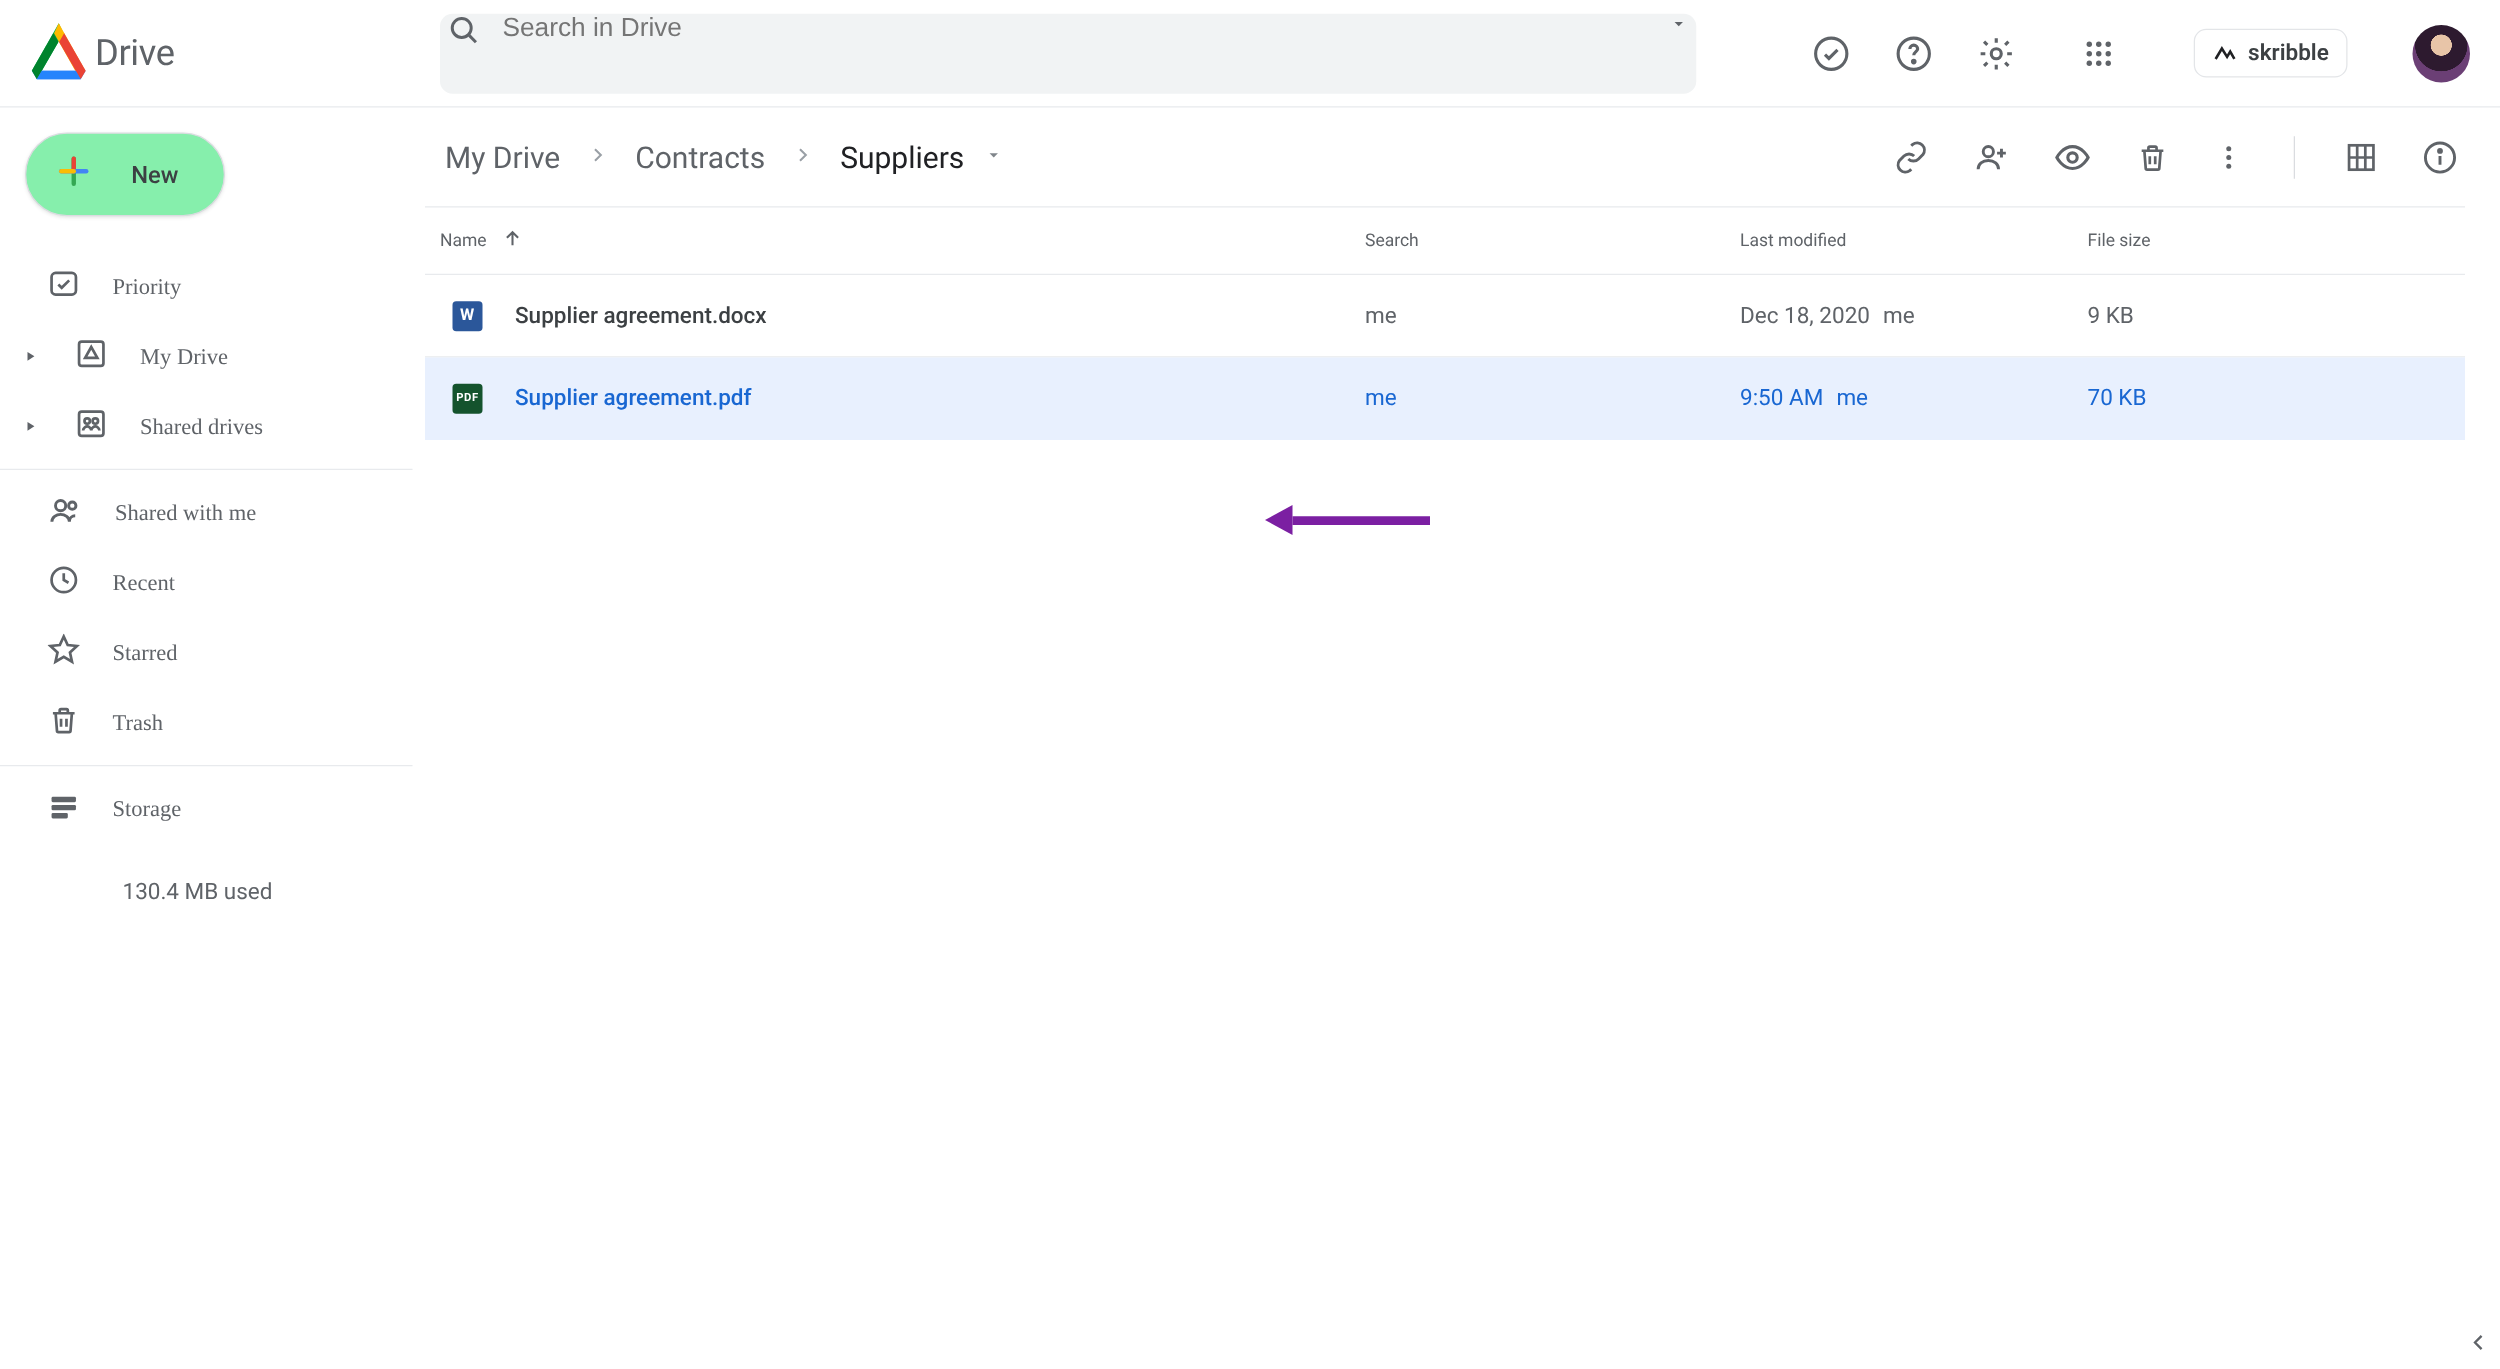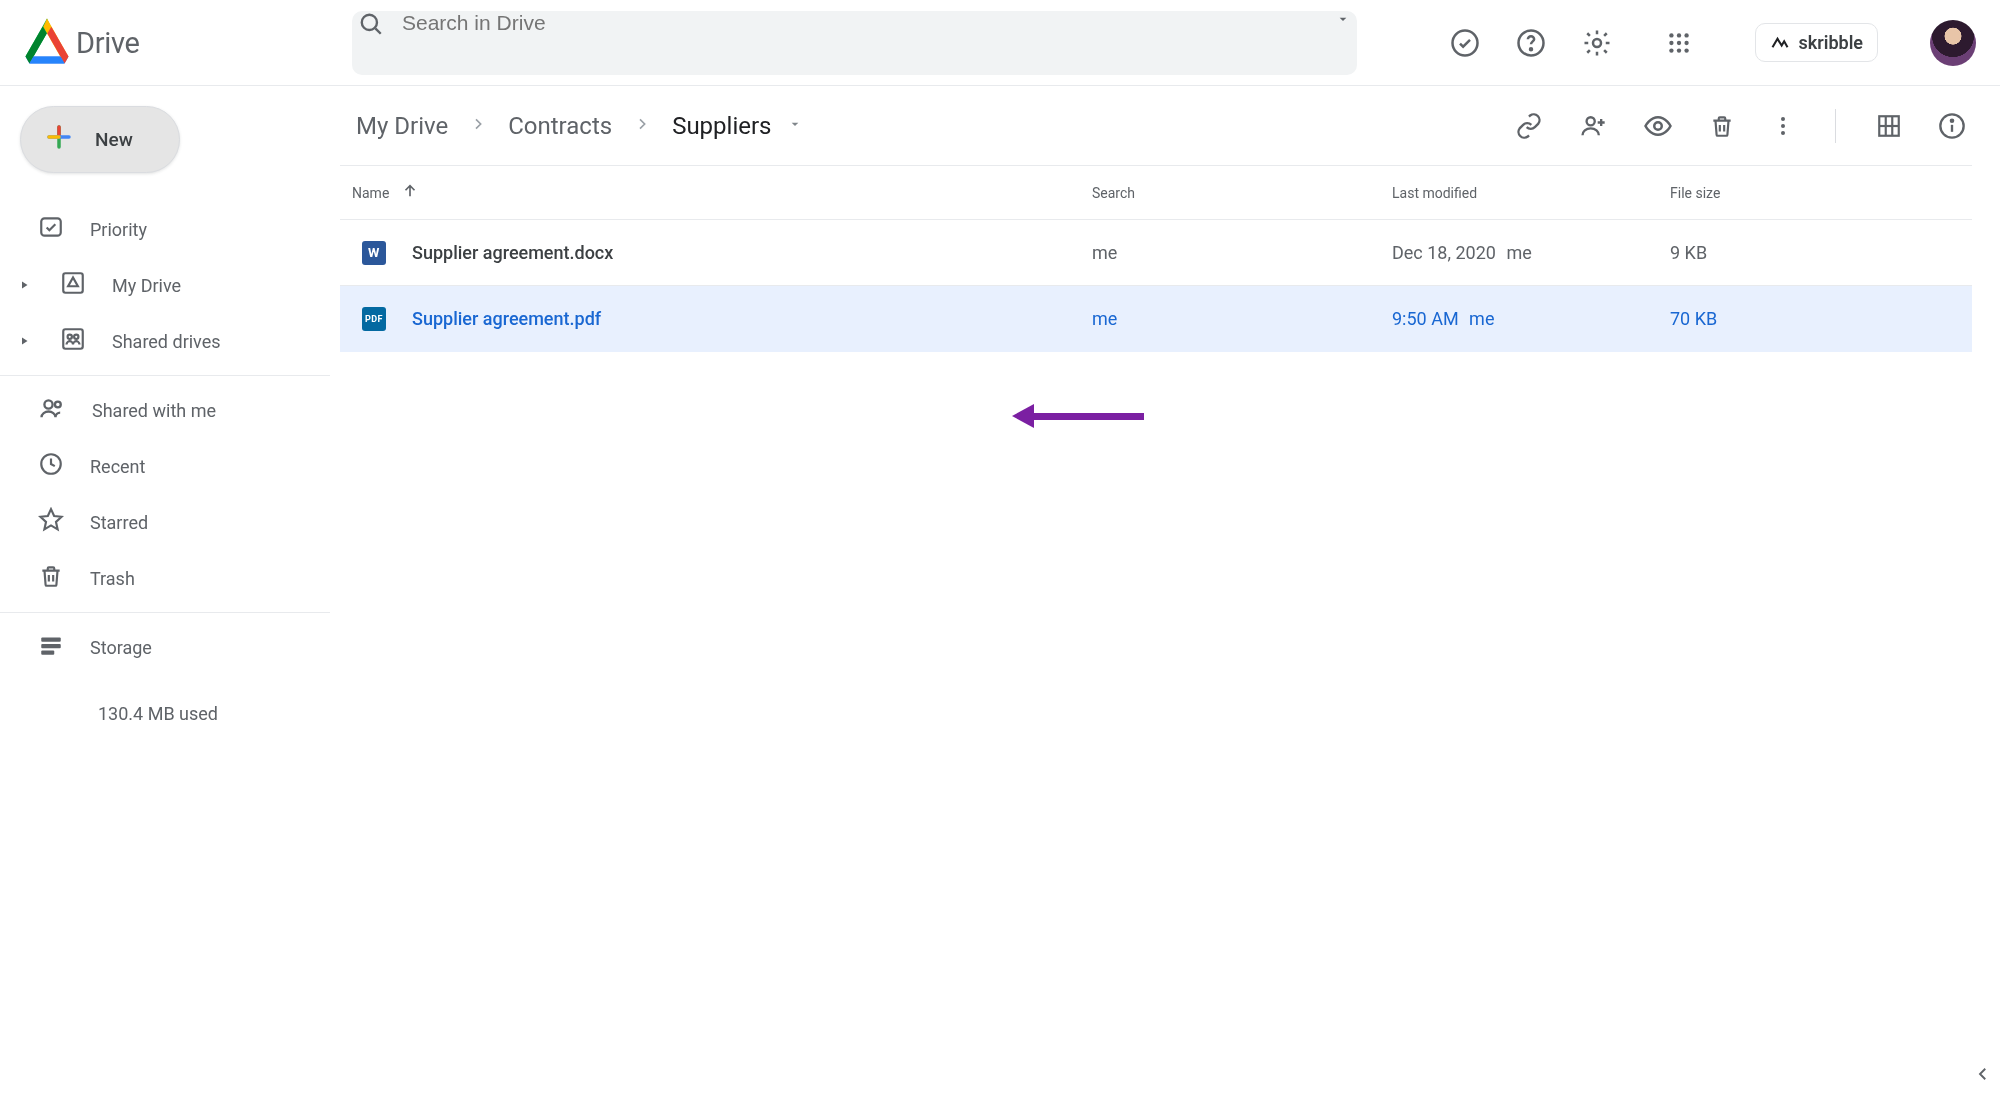--- a/index.html
+++ b/index.html
@@ -93,43 +93,44 @@
   height: calc(100% - 86px);
 }
 .sidebar {
   width: 340px;
   padding: 14px 0;
   flex-shrink:0;
 }
 .new-btn {
   display:flex;
   align-items:center;
-  gap:18px;
+  gap:28px;
   border:1px solid #dadce0;
   border-radius: 36px;
   padding: 12px 32px 12px 20px;
   margin: 6px 0 28px 20px;
   box-shadow: 0 1px 3px rgba(60,64,67,0.15);
   font-size:19px;
   color:#3c4043;
   font-weight:500;
   width:160px;
   cursor:pointer;
-  background:#e5e5e5;
+  background:#86efac;
 }
 .nav-item {
   display:flex;
   align-items:center;
   height:56px;
   padding-left: 38px;
   gap: 26px;
   font-size:18px;
   color:#5f6368;
   cursor:pointer;
   position:relative;
+  font-family:Liberation Serif, serif;
 }
 .nav-item.has-caret { padding-left: 14px; }
 .nav-caret {
   width:20px;
   display:flex;
   justify-content:center;
   color:#5f6368;
 }
 .nav-divider {
   height:1px;
@@ -236,21 +237,21 @@
   border-radius:3px;
   display:flex;
   align-items:center;
   justify-content:center;
   color:#fff;
   font-size:9px;
   font-weight:700;
   letter-spacing:0.5px;
 }
 .ficon.word { background:#2b579a; font-size:13px; }
-.ficon.pdf { background:#0369a1; }
+.ficon.pdf { background:#14532d; }
 
 
 .arrow-annot {
   position:absolute;
   left:672px;
   top:318px;
   display:flex;
   align-items:center;
 }
 .arrow-annot .head {

